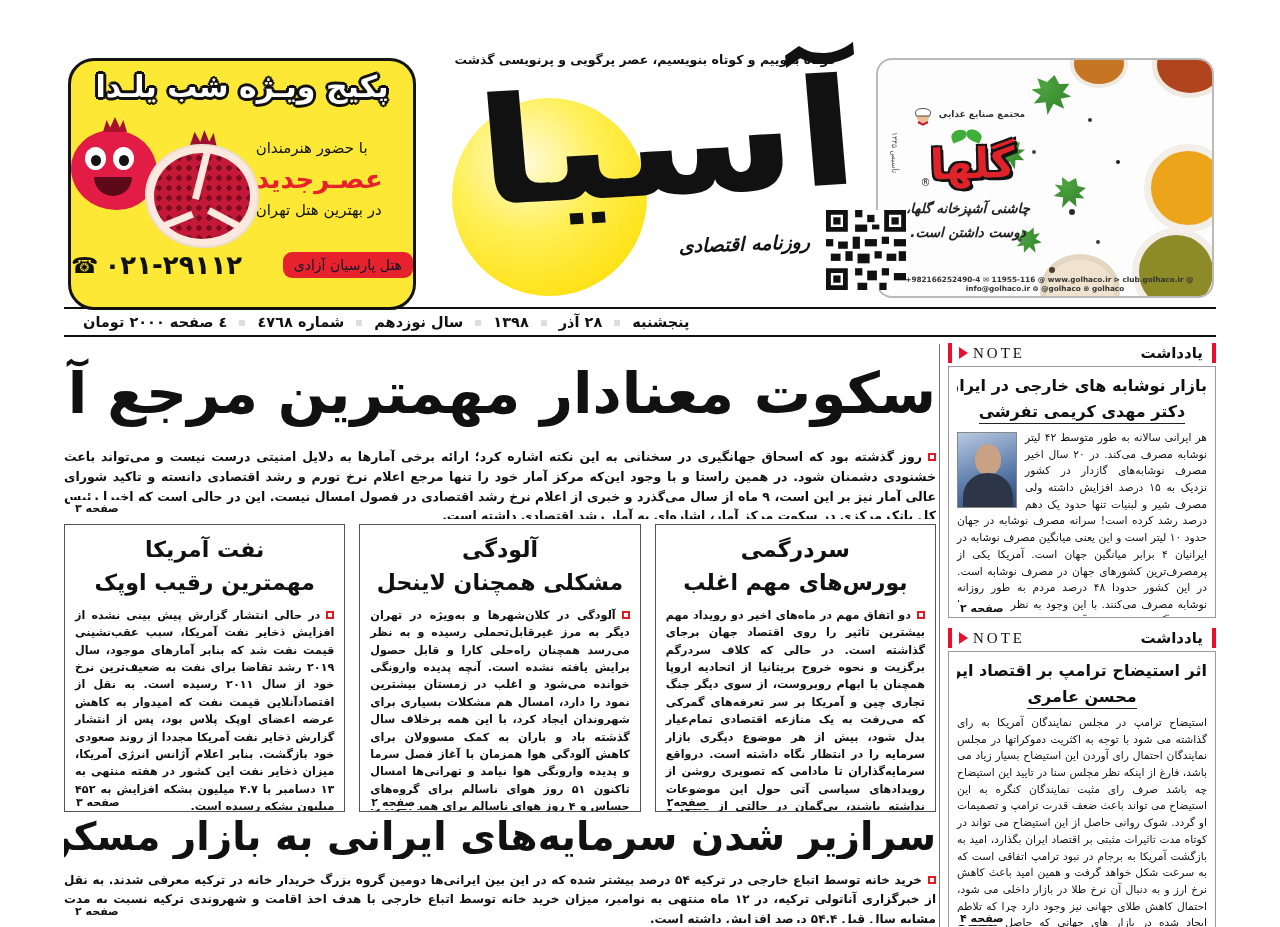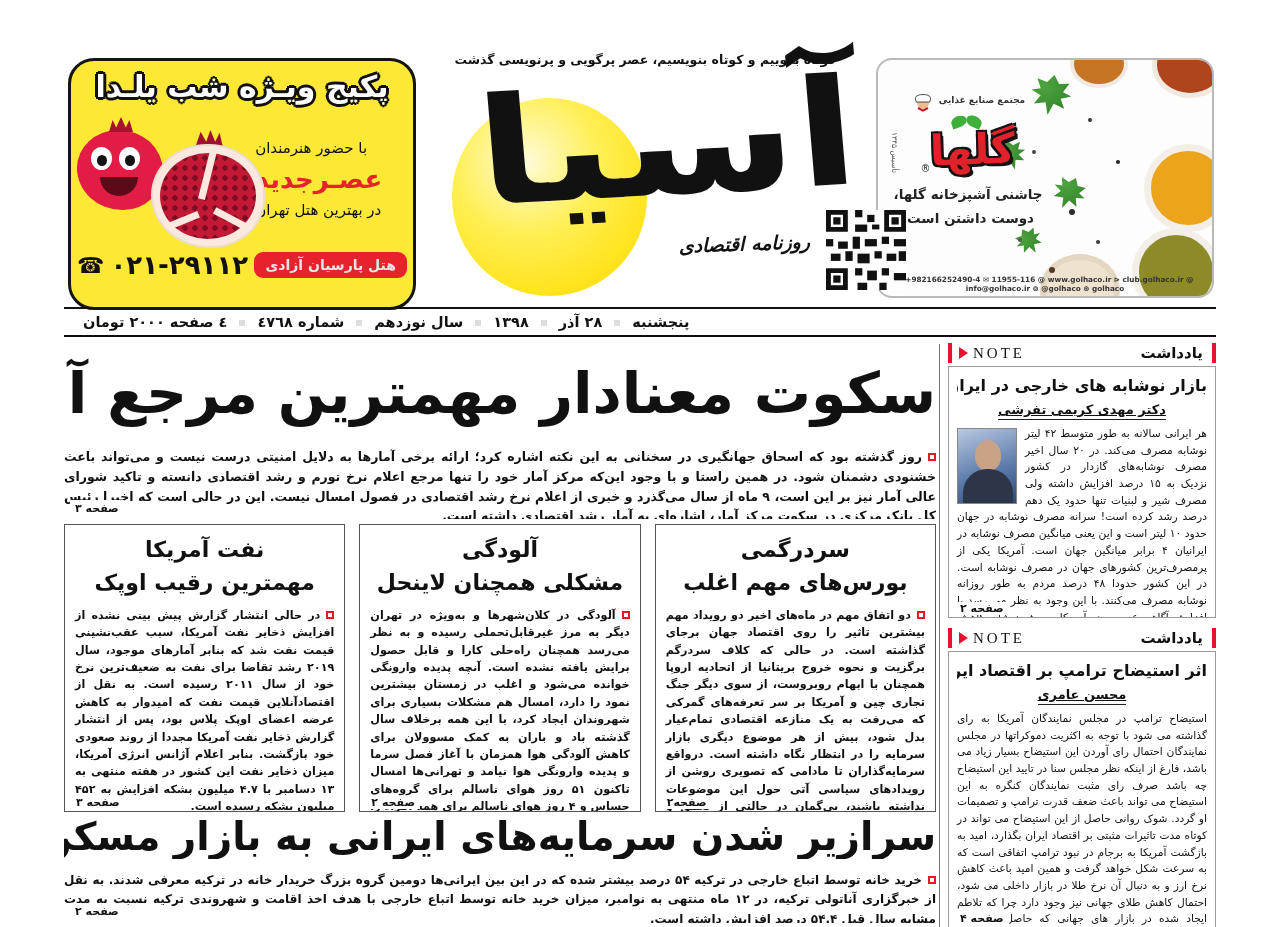--- a/index.html
+++ b/index.html
@@ -1,20 +1,20 @@
 <!DOCTYPE html>
 <html lang="fa"><head>
 <meta charset="utf-8">
 <style>
   * { margin:0; padding:0; box-sizing:border-box; }
   body { background:#e8e8e8; font-family:"DejaVu Sans",sans-serif; }
   .page { position:relative; width:1280px; height:927px; background:#fff; overflow:hidden; color:#111; margin:0 auto; }
 
   
-  .ad-yalda { position:absolute; left:68px; top:58px; width:348px; height:252px; background:#FDE935; border:3px solid #141414; border-radius:26px; padding:8px 6px; overflow:hidden; }
+  .ad-yalda { position:absolute; left:68px; top:58px; width:348px; height:252px; background:#FDE935; border:3px solid #141414; border-radius:26px; padding:8px 0; overflow:hidden; }
   .yalda-title { text-align:center; font-size:30px; font-weight:bold; color:#fff; direction:rtl; letter-spacing:1px;
     text-shadow:-2px -2px 0 #111,2px -2px 0 #111,-2px 2px 0 #111,2px 2px 0 #111,0 3px 0 #111,0 -3px 0 #111,3px 0 0 #111,-3px 0 0 #111; }
   .yalda-mid { display:flex; height:146px; }
   .pom-art { position:relative; width:54%; }
   .pom-smiley { position:absolute; left:0; top:26px; width:86px; height:80px; background:#e21c45; border-radius:48% 52% 47% 53%; }
   .pom-smiley::before { content:""; position:absolute; top:-13px; left:32px; width:24px; height:15px; background:#a8122e;
     clip-path:polygon(0 100%,15% 20%,30% 70%,50% 0,70% 70%,85% 20%,100% 100%); }
   .eye { position:absolute; width:21px; height:23px; background:#fff; border-radius:50%; top:17px; }
   .eye::after { content:""; position:absolute; width:10px; height:11px; background:#131313; border-radius:50%; left:6px; top:8px; }
   .e1 { left:14px; } .e2 { left:42px; }
@@ -27,21 +27,21 @@
   .pseg { position:absolute; background:#fbe9df; }
   .ps1 { left:52px; top:-4px; width:7px; height:58px; transform:rotate(14deg); }
   .ps2 { left:18px; top:52px; width:7px; height:52px; transform:rotate(68deg); }
   .ps3 { left:82px; top:50px; width:7px; height:54px; transform:rotate(-62deg); }
   .yalda-right { width:46%; display:flex; flex-direction:column; align-items:flex-end; justify-content:center; gap:7px; direction:rtl; text-align:right; padding-top:4px; }
   .y1, .y3 { font-size:15px; font-weight:normal; white-space:nowrap; }
   .y2 { font-size:26px; font-weight:bold; color:#e8222d; white-space:nowrap; }
   .yalda-bottom { display:flex; align-items:center; justify-content:space-between; }
   .yalda-phone { font-size:26px; font-weight:bold; direction:ltr; display:flex; align-items:center; gap:5px; letter-spacing:1px; }
   .phone-glyph { font-size:22px; }
-  .hotel-pill { background:#e8222d; color:#e5e5e5; font-size:14px; font-weight:bold; padding:5px 11px; border-radius:9px; direction:rtl; white-space:nowrap; }
+  .hotel-pill { background:#e8222d; color:#0f172a; font-size:14px; font-weight:normal; padding:5px 11px; border-radius:9px; direction:rtl; white-space:nowrap; }
 
   
   .tagline { position:absolute; left:430px; top:52px; width:430px; text-align:center; font-size:12.5px; font-weight:bold; direction:rtl; z-index:6; }
   .logo-circle { position:absolute; left:452px; top:98px; width:195px; height:198px; border-radius:50%;
     background:radial-gradient(circle at 38% 32%, #fffbd9 0%, #ffef55 40%, #ffe41f 72%, #f2d600 100%); }
   .logo-script { position:absolute; left:436px; top:44px; width:466px; font-size:148px; font-weight:bold; direction:rtl; text-align:center;
     transform:scaleX(1.22) rotate(-4deg); transform-origin:50% 60%; letter-spacing:-6px; line-height:1.35; z-index:5; pointer-events:none; }
   .logo-sub { position:absolute; left:650px; top:233px; width:160px; font-size:19px; font-weight:bold; font-style:italic; direction:rtl; transform:rotate(-2deg); z-index:6; }
   .qr { position:absolute; left:826px; top:210px; width:80px; height:80px; z-index:6; }
 
@@ -55,31 +55,31 @@
   .sp5 { right:92px; bottom:-30px; width:80px; height:72px; background:#efe3cf; border:6px solid #e4d7c2; }
   .leaf { position:absolute; width:30px; height:30px; background:radial-gradient(circle at 30% 30%, #4da43e, #2e7d28);
     clip-path:polygon(50% 0,65% 20%,90% 15%,78% 38%,100% 45%,75% 55%,88% 78%,60% 70%,50% 100%,40% 70%,12% 78%,25% 55%,0 45%,22% 38%,10% 15%,35% 20%); }
   .lf1 { right:146px; top:20px; transform:rotate(10deg) scale(1.35); }
   .lf2 { right:186px; top:80px; transform:rotate(-15deg); }
   .lf3 { right:128px; top:118px; transform:rotate(25deg) scale(1.1); }
   .lf4 { right:168px; top:166px; transform:rotate(-30deg) scale(.9); }
   .pepper-dots { position:absolute; right:120px; top:58px; width:4px; height:4px; background:#333; border-radius:50%;
     box-shadow:-56px 32px 0 #444, -18px 92px 0 1px #2c2c2c, 8px 122px 0 #3a3a3a, -38px 150px 0 1px #503a28, 28px 42px 0 #222, -70px 120px 0 #555; }
   .golha-left { position:absolute; left:12px; top:28px; width:156px; text-align:center; direction:rtl; }
-  .g-top { display:flex; align-items:center; justify-content:center; gap:4px; }
+  .g-top { display:flex; align-items:center; justify-content:center; gap:4px;margin-top:14px; }
   .g-arc { font-size:9px; font-weight:bold; color:#333; }
   .g-leaves { position:relative; width:34px; height:16px; margin:2px auto -2px; }
   .g-leaves::before, .g-leaves::after { content:""; position:absolute; width:16px; height:11px; background:#3fae3b; border-radius:50% 50% 50% 0; top:2px; }
   .g-leaves::before { left:0; transform:rotate(-20deg); }
   .g-leaves::after { left:15px; transform:rotate(25deg) scaleX(-1); }
   .g-brand { display:inline-block; font-size:42px; font-weight:bold; color:#e0222a; line-height:1.05; transform:rotate(-2deg);
     text-shadow:-2px -2px 0 #141414,2px -2px 0 #141414,-2px 2px 0 #141414,2px 2px 0 #141414,3px 3px 0 #141414; letter-spacing:-1px; }
   .g-reg { font-size:10px; color:#222; vertical-align:-8px; }
   .g-est { position:absolute; left:-16px; top:60px; font-size:7.5px; color:#555; transform:rotate(90deg); white-space:nowrap; }
-  .g-slogan { margin-top:8px; font-size:13.5px; font-weight:bold; color:#222; line-height:1.8; }
+  .g-slogan { margin-top:8px; font-size:13.5px; font-weight:bold; color:#222; line-height:1.8;font-style:italic; }
   .golha-contacts { position:absolute; left:0; right:0; bottom:3px; text-align:center; font-size:7.3px; color:#333; direction:ltr; font-weight:bold; }
 
   
   .dateline { position:absolute; left:64px; top:307px; width:1152px; height:30px; border-top:2px solid #101010; border-bottom:2px solid #101010;
     display:flex; align-items:center; justify-content:space-between; padding:0 4px; z-index:1; }
   .dl-left { display:flex; align-items:center; gap:9px; font-family:"Liberation Serif",serif; font-size:15.5px; }
   .ig-icon { width:16px; height:16px; border-radius:4px; background:linear-gradient(45deg,#f9ce34,#ee2a7b 55%,#6228d7); position:relative; }
   .ig-icon::before { content:""; position:absolute; inset:3px; border:1.6px solid #fff; border-radius:50%; }
   .ig-icon::after { content:""; position:absolute; right:2px; top:2px; width:2px; height:2px; background:#fff; border-radius:50%; }
   .verified { width:15px; height:15px; border-radius:50%; background:#1d9bf0; position:relative; }
@@ -109,21 +109,21 @@
   .side-col { position:absolute; left:948px; top:342px; width:268px; height:585px; }
   .kicker { display:flex; align-items:center; height:22px; margin-bottom:2px; }
   .kbar { width:4px; height:20px; background:#e8112d; flex:0 0 auto; }
   .ktri { width:0; height:0; border-top:6px solid transparent; border-bottom:6px solid transparent; border-left:9px solid #e8112d; margin:0 5px 0 7px; }
   .k-en { font-family:"Liberation Serif",serif; font-size:15px; letter-spacing:3px; }
   .k-fa { margin-left:auto; margin-right:9px; font-size:15px; font-weight:bold; }
   .note-box { border:1px solid #9a9a9a; padding:6px 8px; direction:rtl; position:relative; overflow:hidden; background:#fff; }
   .nb1 { height:252px; margin-bottom:9px; }
   .nb2 { height:277px; }
   .n-title { text-align:center; font-size:16px; font-weight:bold; margin:3px 0 7px; white-space:nowrap; overflow:hidden; }
-  .n-author { text-align:center; font-size:13px; font-weight:bold; margin-bottom:9px;text-decoration:underline; }
+  .n-author { text-align:center; font-size:16px; font-weight:bold; margin-bottom:9px; }
   .n-author span { border-bottom:1.5px solid #222; padding-bottom:2px; }
   .n-body { font-size:10.7px; line-height:1.56; text-align:justify; }
   .author-photo { float:left; width:60px; height:76px; margin:2px 8px 4px 0; border:1px solid #888;
     background:linear-gradient(160deg,#b8c9e2,#5878a8 60%,#2e4a74); position:relative; overflow:hidden; }
   .author-photo::before { content:""; position:absolute; left:17px; top:11px; width:26px; height:31px; background:#c9a184; border-radius:50% 50% 46% 46%; }
   .author-photo::after { content:""; position:absolute; left:5px; top:40px; width:50px; height:40px; background:#2c3648; border-radius:24px 24px 0 0; }
 </style>
 </head>
 <body>
 

